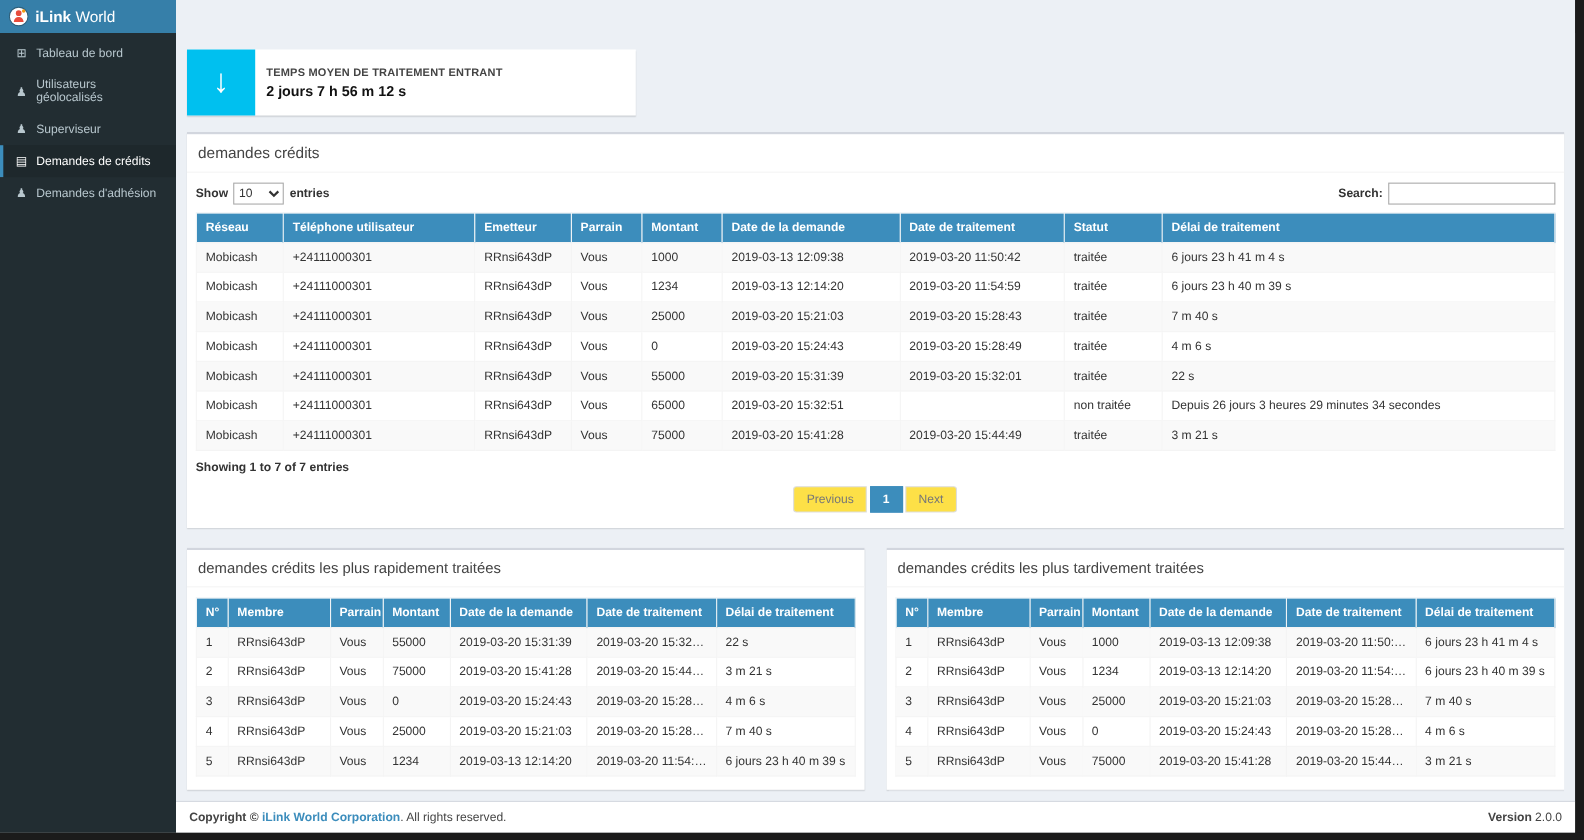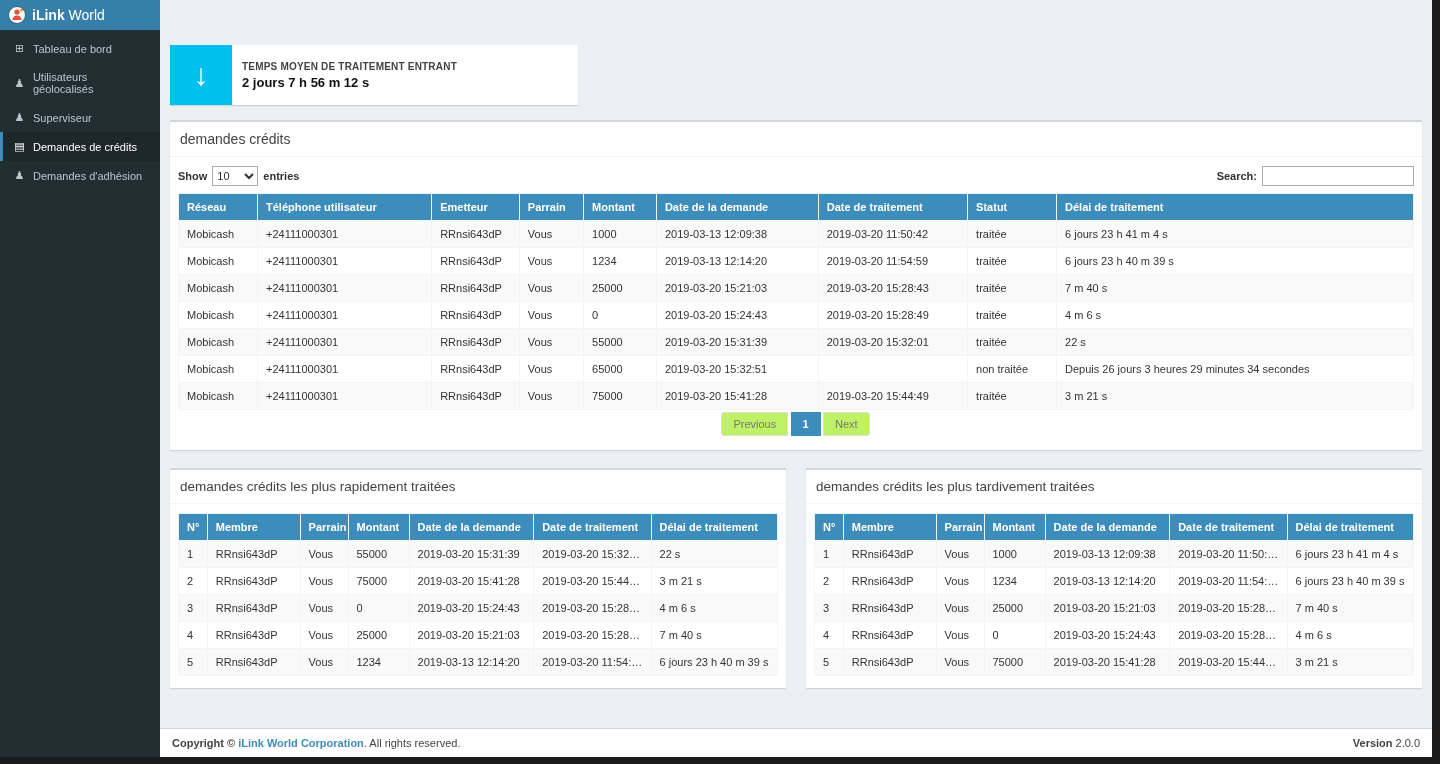--- a/index.html
+++ b/index.html
@@ -83,21 +83,21 @@
   .table-main th:nth-child(5){width:5.9%} .table-main th:nth-child(6){width:13.1%}
   .table-main th:nth-child(7){width:12.1%} .table-main th:nth-child(8){width:7.2%}
   
   .table-small th:nth-child(1){width:4.8%} .table-small th:nth-child(2){width:15.5%}
   .table-small th:nth-child(3){width:8%} .table-small th:nth-child(4){width:10.2%}
   .table-small th:nth-child(5){width:20.8%} .table-small th:nth-child(6){width:19.6%}
   .dt-info { padding: 9px 8px; font-size: 11px; font-weight: 700; color: #333; }
   .dt-paginate { text-align: center; padding: 2px 0 14px 0; }
   .page-btn {
     display: inline-block; padding: 5px 11px; font-size: 11px; color: #777;
-    background: #bef264; border: 1px solid #ddd; margin-left: -1px; cursor: pointer; vertical-align: middle;
+    background: #fde047; border: 1px solid #ddd; margin-left: -1px; cursor: pointer; vertical-align: middle;
   }
   .page-btn:first-child { border-radius: 3px 0 0 3px; }
   .page-btn:last-child { border-radius: 0 3px 3px 0; }
   .page-btn.current { background: #3c8dbc; border-color: #3c8dbc; color: #fff; font-weight: 700; }
   
   .panel-row { display: flex; gap: 20px; justify-content: center; }
   .panel-row .box { flex: 1; min-width: 0; margin-bottom: 0; padding-bottom: 12px; }
   .panel-row .box-header { font-size: 13.5px; }
   .panel-row table.dt { margin-top: 9px; }
   
@@ -272,20 +272,21 @@
                   <td>RRnsi643dP</td>
                   <td>Vous</td>
                   <td>75000</td>
                   <td>2019-03-20 15:41:28</td>
                   <td>2019-03-20 15:44:49</td>
                   <td>traitée</td>
                   <td>3 m 21 s</td>
                 </tr>
               </tbody>
           </table>
+          <div class="dt-info">Showing 1 to 7 of 7 entries</div>
           <div class="dt-paginate">
             <a class="page-btn">Previous</a>
             <a class="page-btn current">1</a>
             <a class="page-btn">Next</a>
           </div>
         </div>
 
         <div class="panel-row">
           <div class="box">
             <div class="box-header">demandes crédits les plus rapidement traitées</div>

